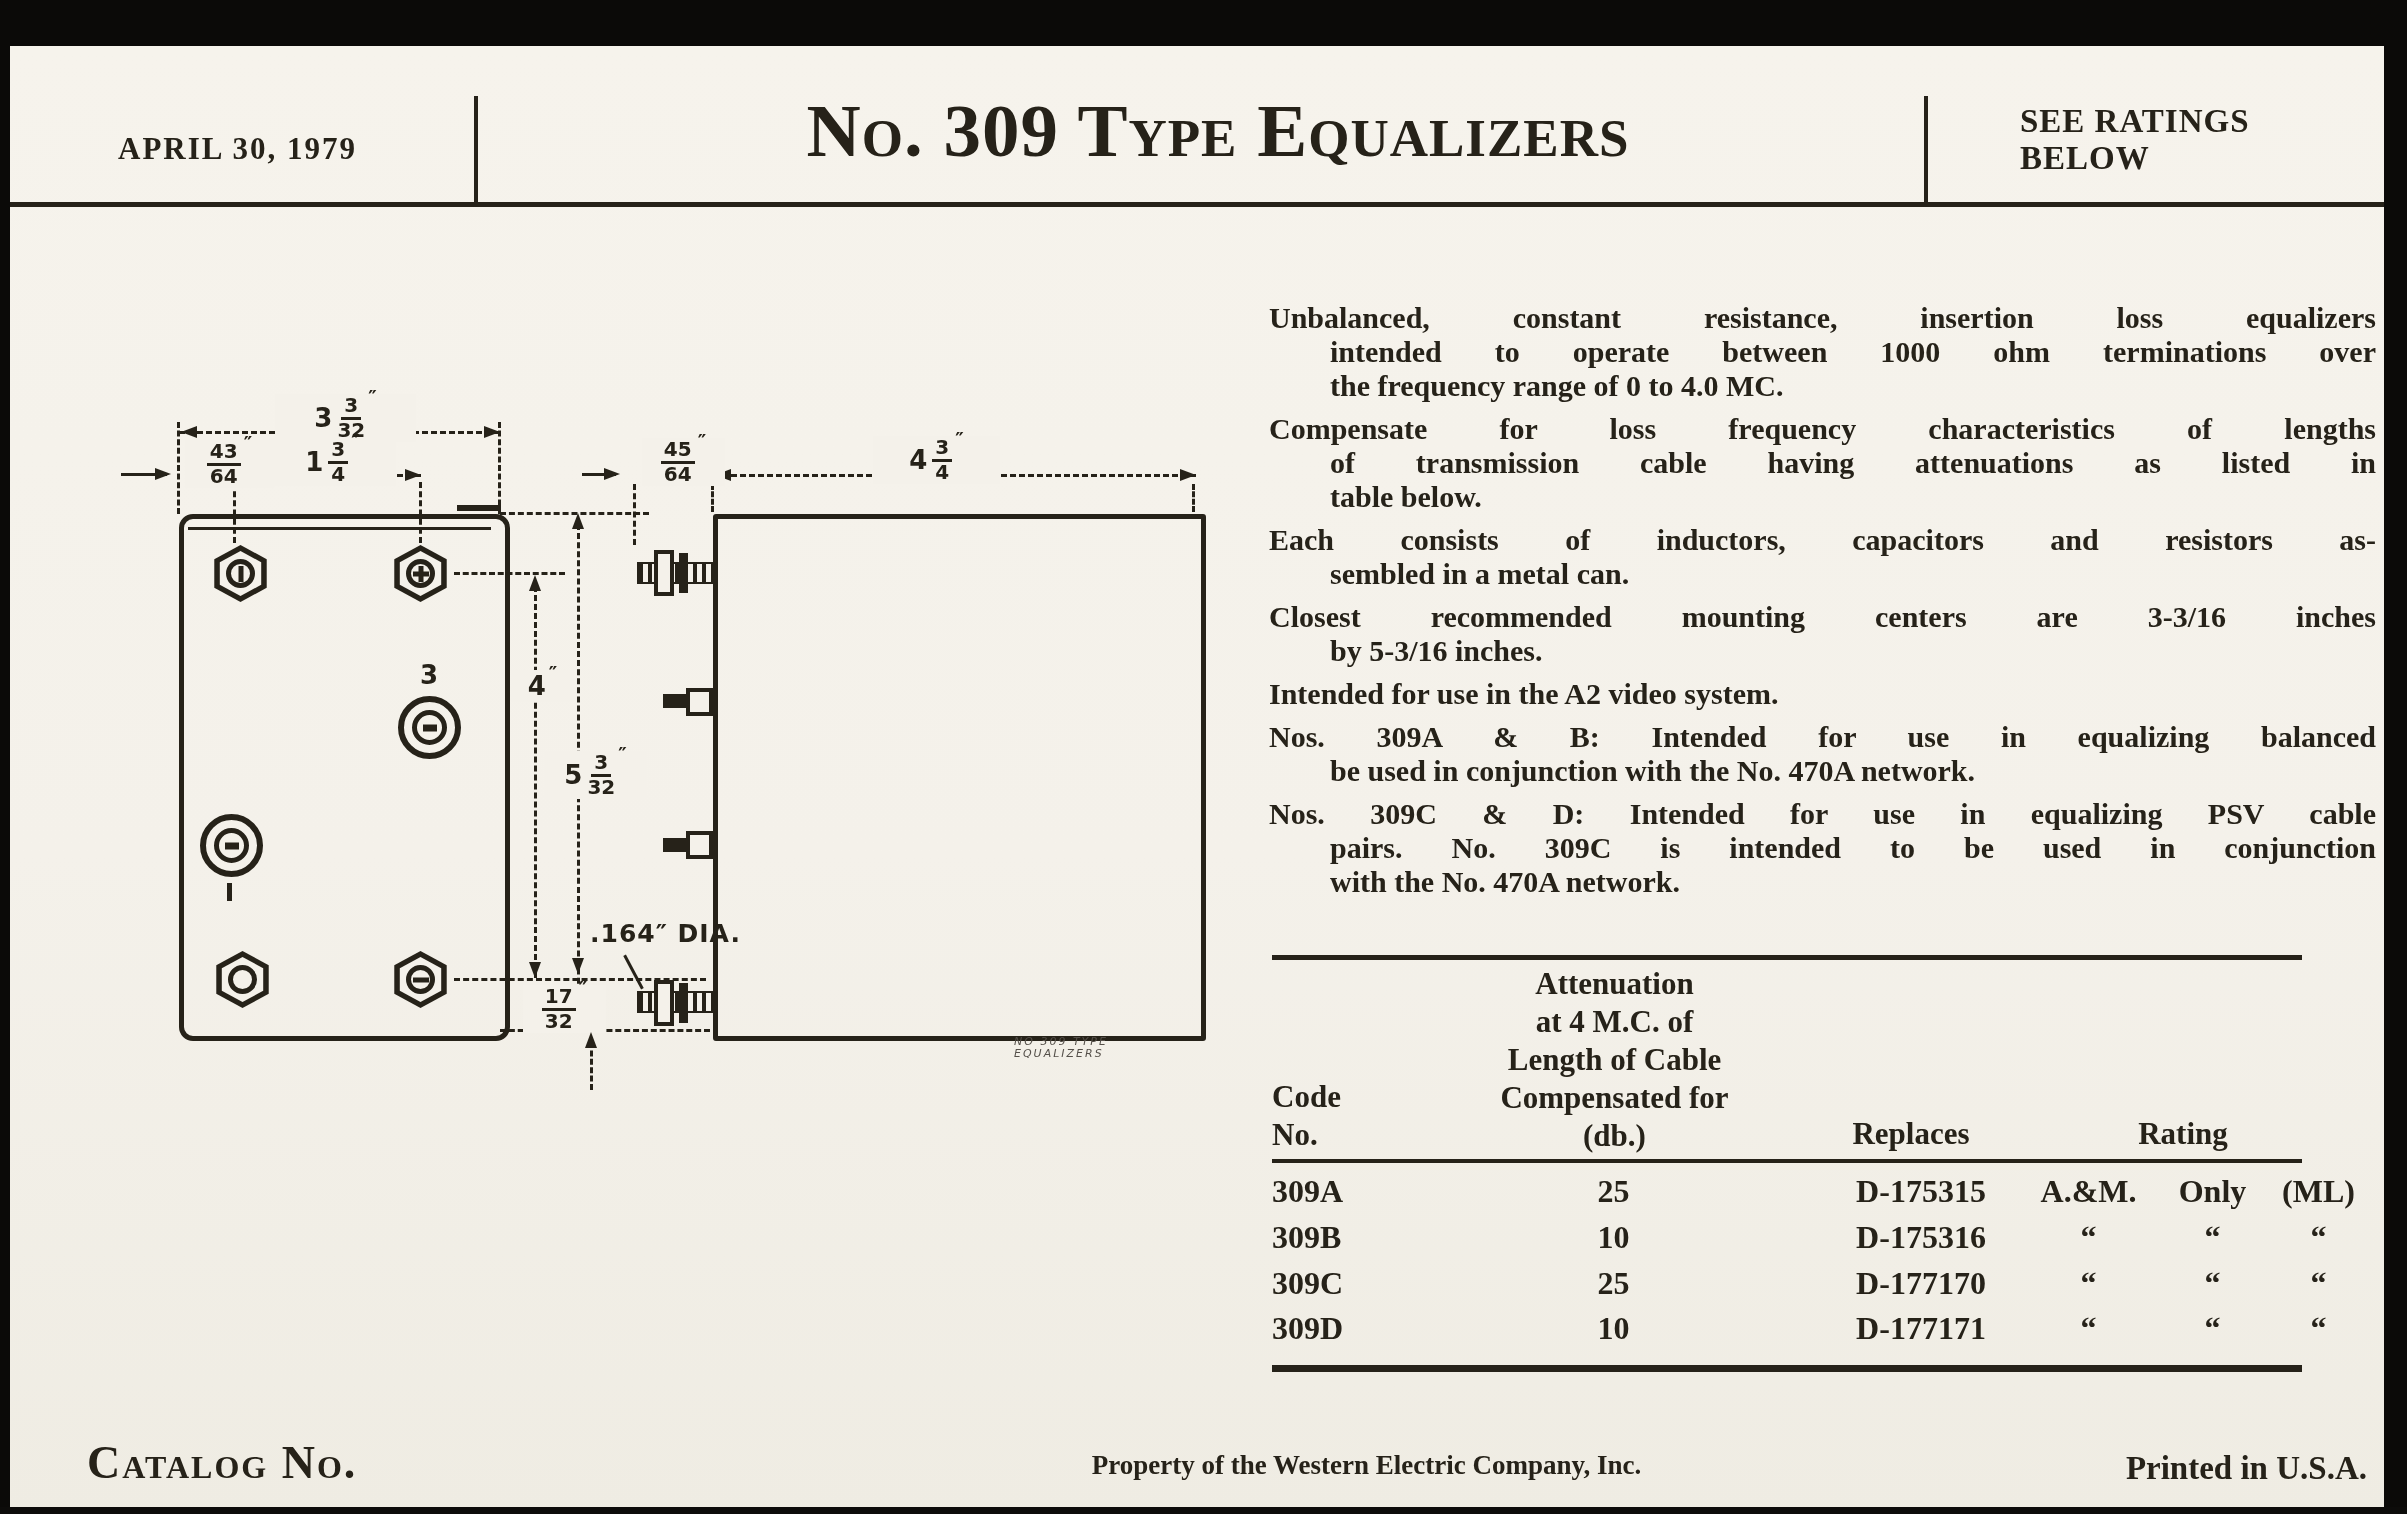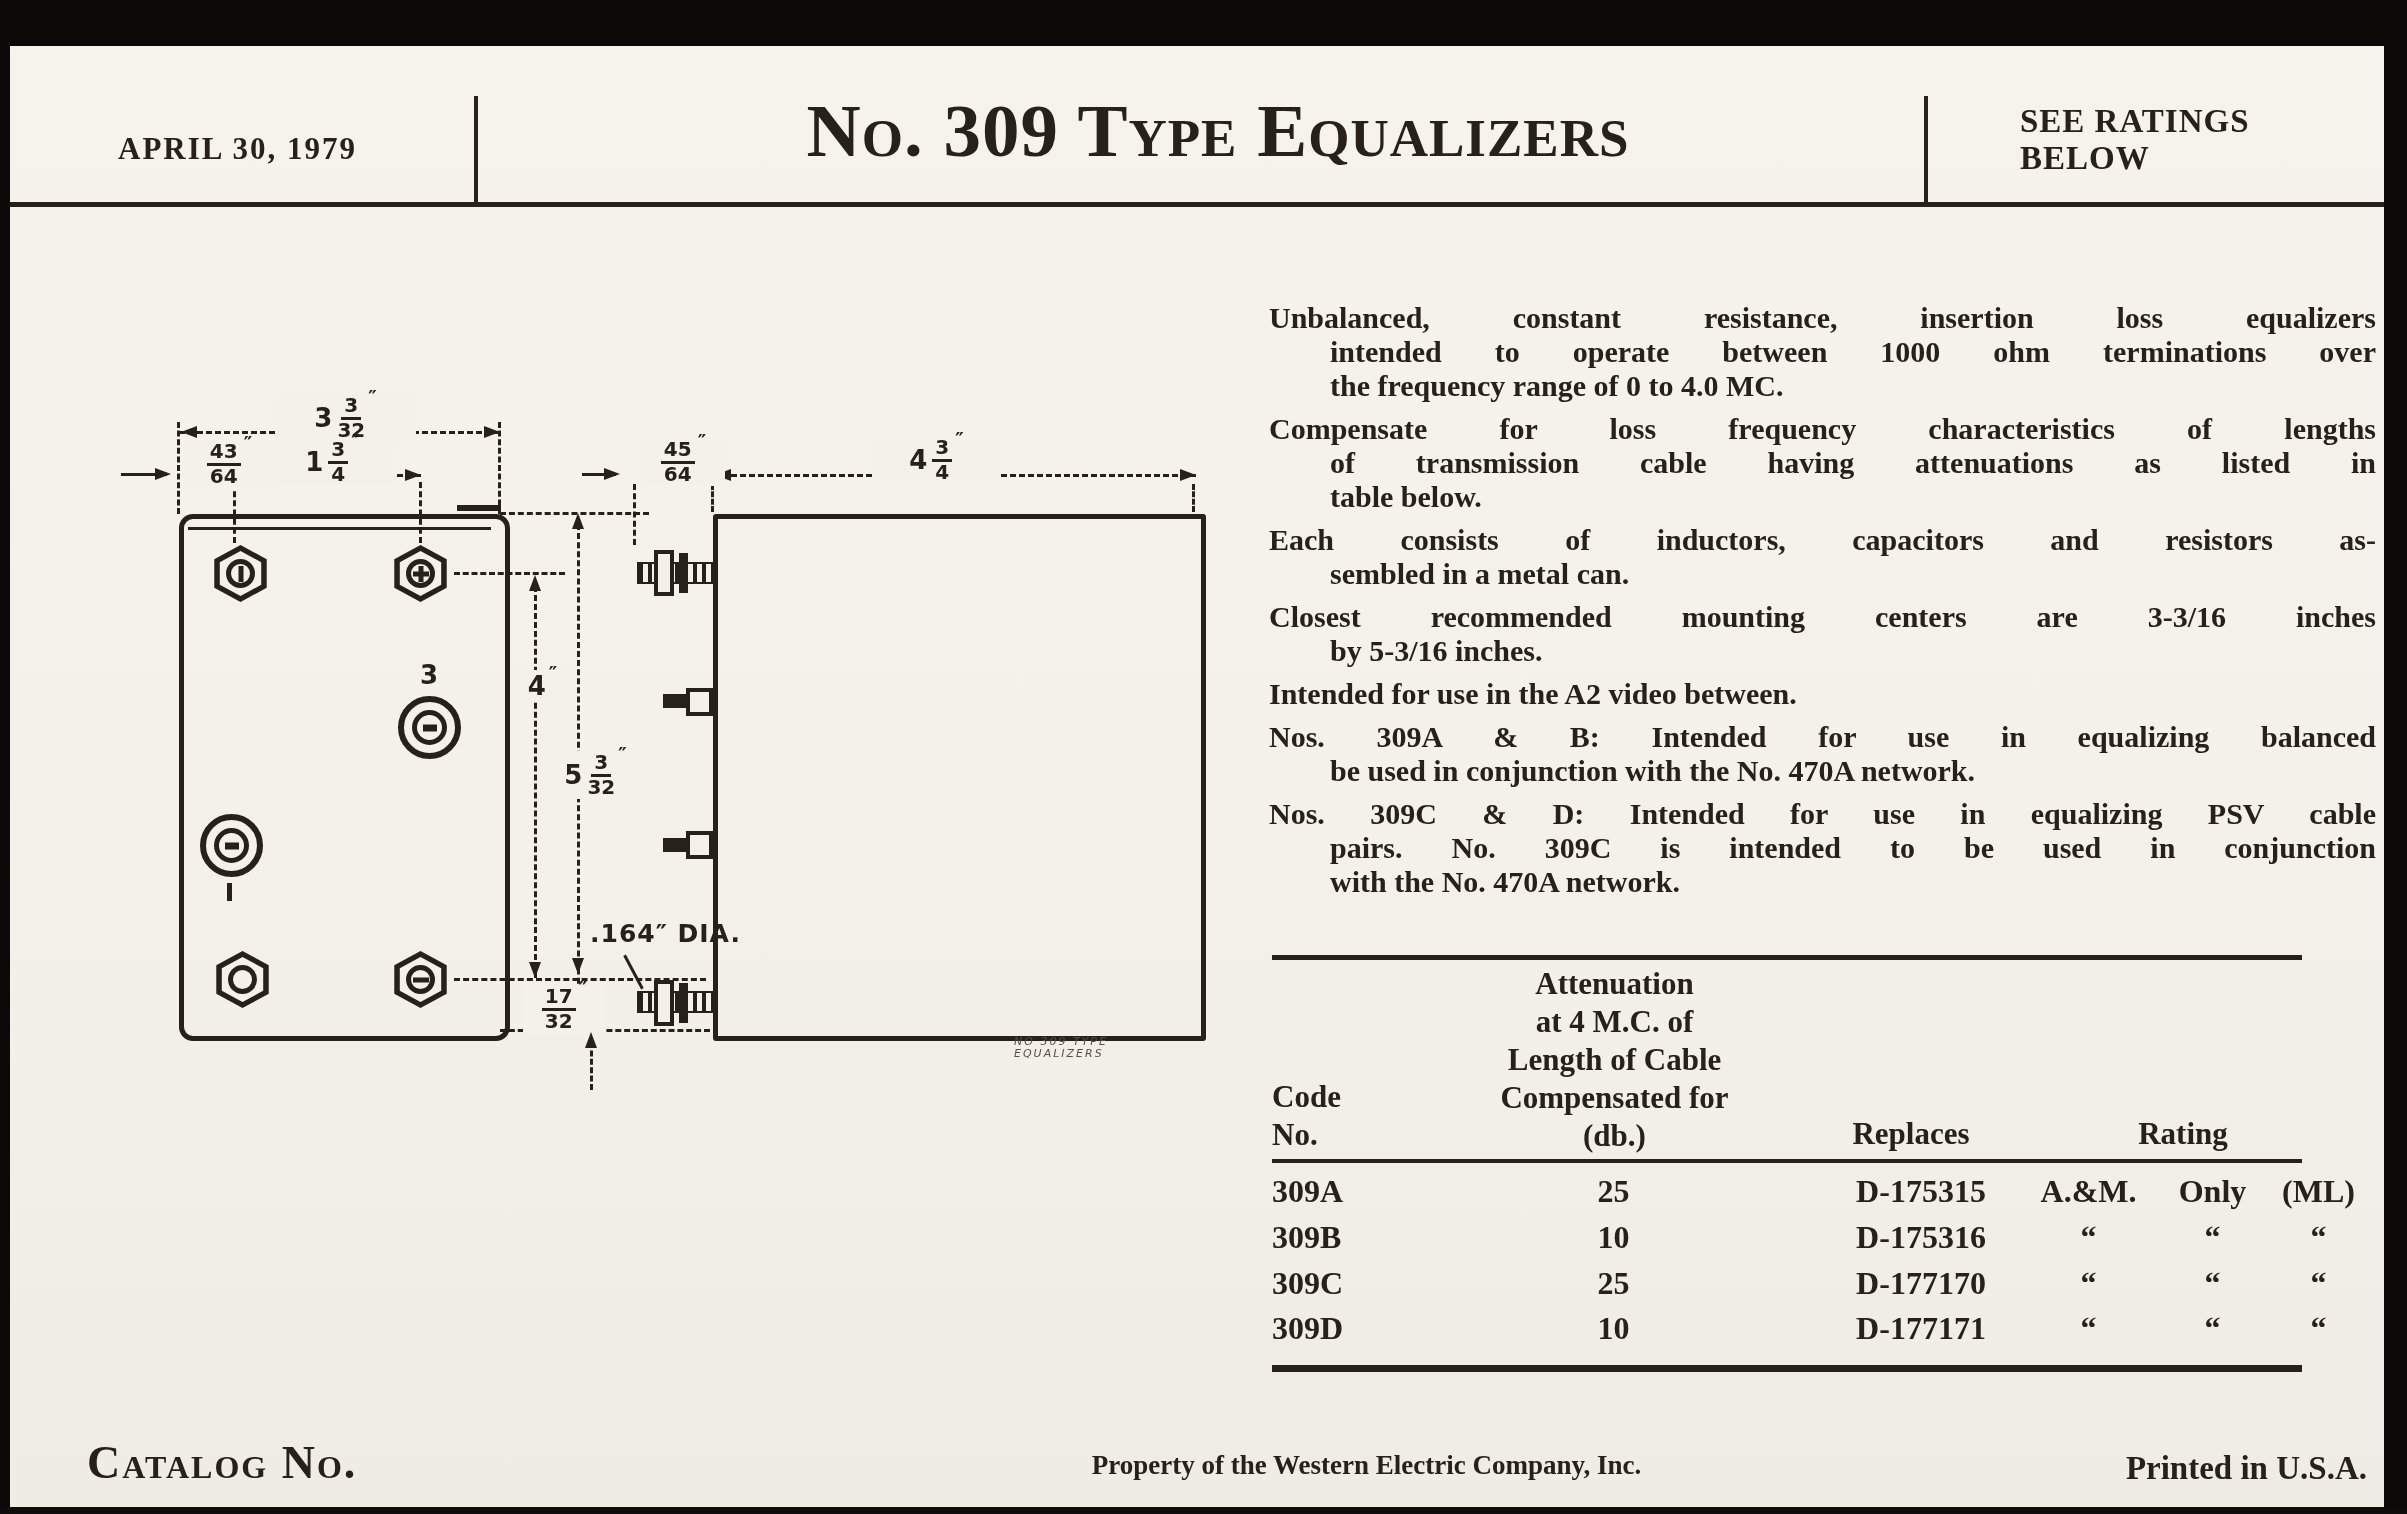--- a/index.html
+++ b/index.html
@@ -300,21 +300,21 @@
       </p>
       <p class="para">
         <span class="jline" style="display:block">Each consists of inductors, capacitors and resistors as-</span>
         <span class="jline cont last" style="display:block">sembled in a metal can.</span>
       </p>
       <p class="para">
         <span class="jline" style="display:block">Closest recommended mounting centers are 3-3/16 inches</span>
         <span class="jline cont last" style="display:block">by 5-3/16 inches.</span>
       </p>
       <p class="para">
-        <span class="jline last" style="display:block">Intended for use in the A2 video between.</span>
+        <span class="jline last" style="display:block">Intended for use in the A2 video system.</span>
       </p>
       <p class="para">
         <span class="jline" style="display:block">Nos. 309A &amp; B:  Intended for use in equalizing balanced</span>
         <span class="jline cont last" style="display:block">be used in conjunction with the No. 470A network.</span>
       </p>
       <p class="para">
         <span class="jline" style="display:block">Nos. 309C &amp; D:  Intended for use in equalizing PSV cable</span>
         <span class="jline cont" style="display:block">pairs.  No. 309C is intended to be used in conjunction</span>
         <span class="jline cont last" style="display:block">with the No. 470A network.</span>
       </p>

